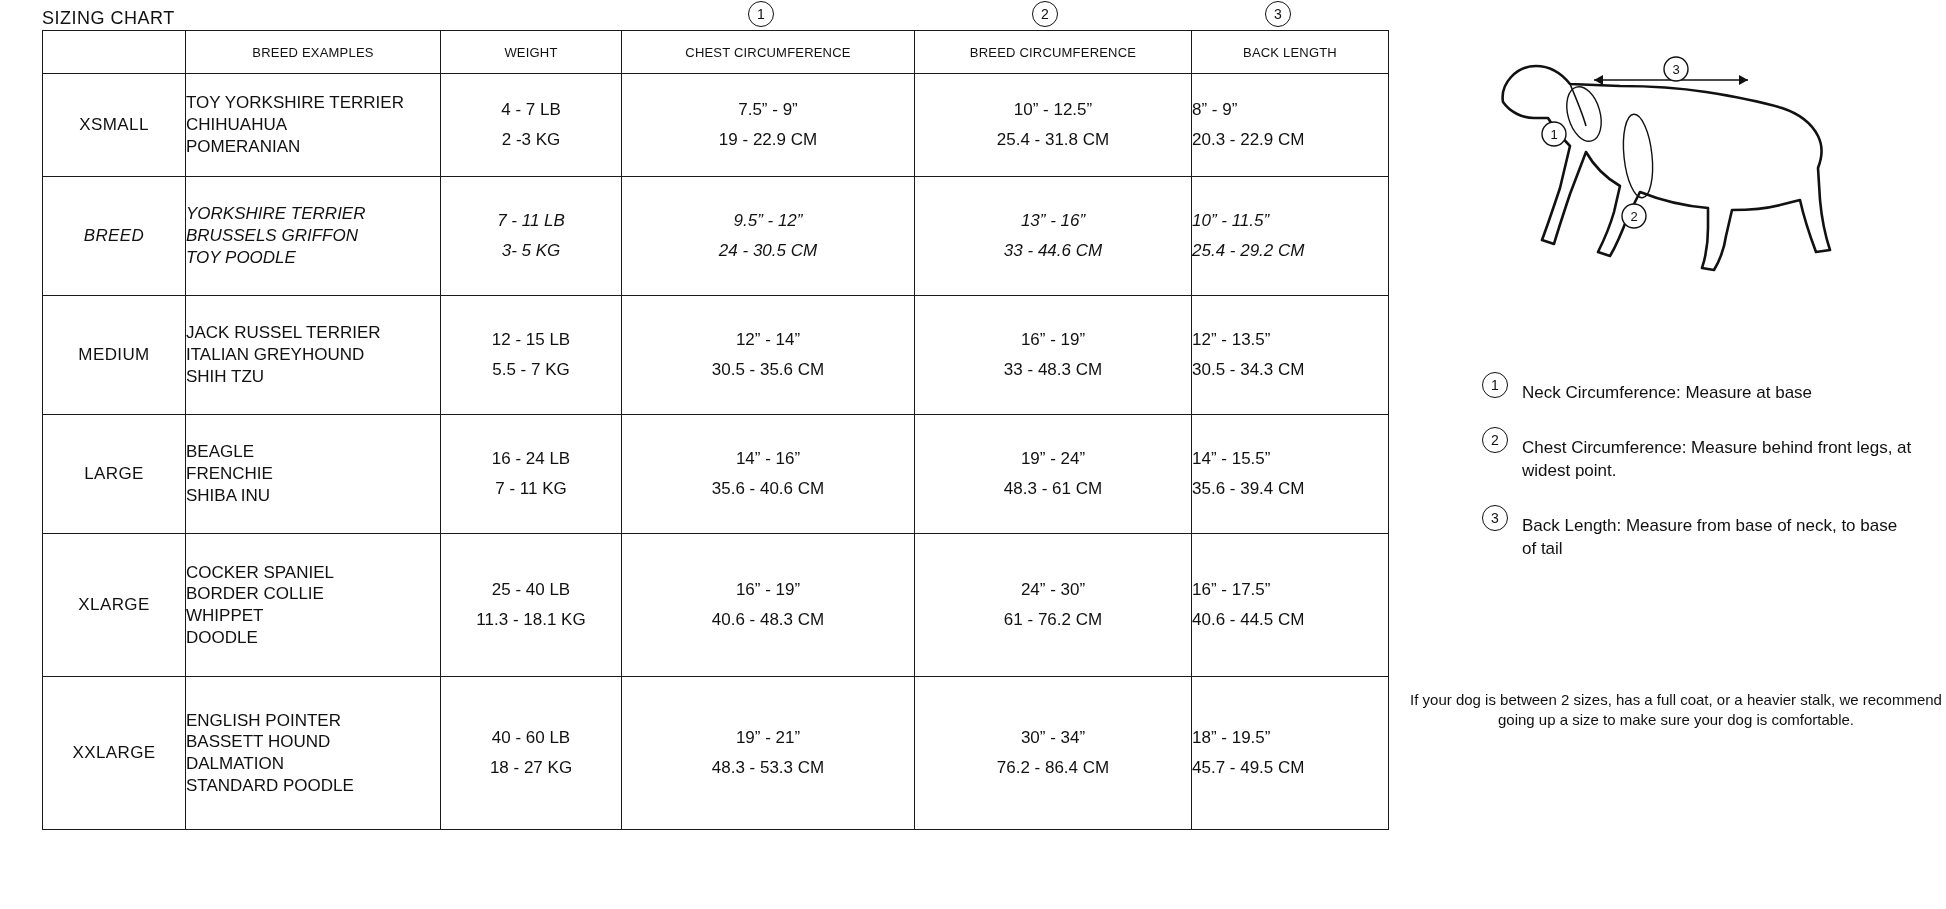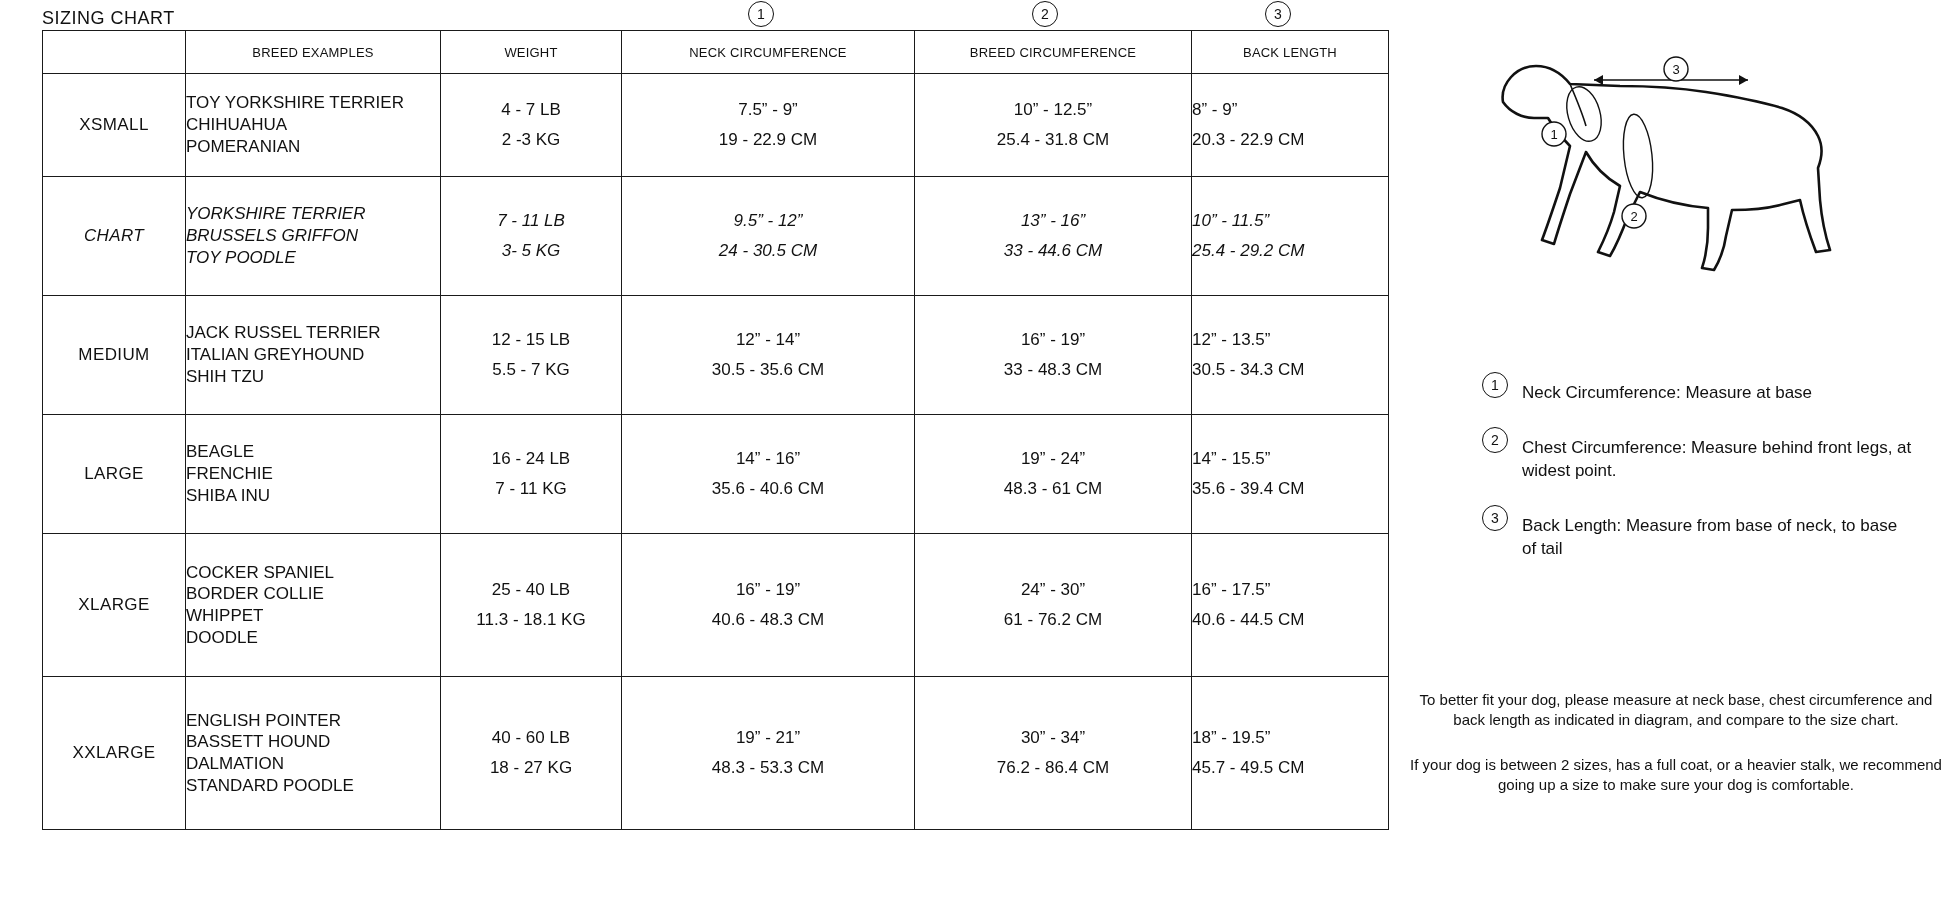--- a/index.html
+++ b/index.html
@@ -168,36 +168,36 @@
   <div class="col-badge" style="left:748px; top:1px;">1</div>
   <div class="col-badge" style="left:1032px; top:1px;">2</div>
   <div class="col-badge" style="left:1265px; top:1px;">3</div>
 
   <table class="chart-table">
     <thead>
       <tr>
         <th class="col-size"></th>
         <th class="col-breed">BREED EXAMPLES</th>
         <th class="col-weight">WEIGHT</th>
-        <th class="col-neck">NECK CIRCUMFERENCE</th>
+        <th class="col-neck">CHEST CIRCUMFERENCE</th>
         <th class="col-chest">BREED CIRCUMFERENCE</th>
         <th class="col-back">BACK LENGTH</th>
       </tr>
     </thead>
     <tbody>
       <tr class="row-xsmall">
         <td class="cell-size">XSMALL</td>
         <td class="cell-breed">TOY YORKSHIRE TERRIER<br>CHIHUAHUA<br>POMERANIAN</td>
         <td class="cell-weight">4 - 7 LB<br>2 -3 KG</td>
         <td class="cell-meas">7.5” - 9”<br>19 - 22.9 CM</td>
         <td class="cell-meas">10” - 12.5”<br>25.4 - 31.8 CM</td>
         <td class="cell-back">8” - 9”<br>20.3 - 22.9 CM</td>
       </tr>
       <tr class="row-small">
-        <td class="cell-size">CHART</td>
+        <td class="cell-size">BREED</td>
         <td class="cell-breed">YORKSHIRE TERRIER<br>BRUSSELS GRIFFON<br>TOY POODLE</td>
         <td class="cell-weight">7 - 11 LB<br>3- 5 KG</td>
         <td class="cell-meas">9.5” - 12”<br>24 - 30.5 CM</td>
         <td class="cell-meas">13” - 16”<br>33 - 44.6 CM</td>
         <td class="cell-back">10” - 11.5”<br>25.4 - 29.2 CM</td>
       </tr>
       <tr class="row-medium">
         <td class="cell-size">MEDIUM</td>
         <td class="cell-breed">JACK RUSSEL TERRIER<br>ITALIAN GREYHOUND<br>SHIH TZU</td>
         <td class="cell-weight">12 - 15 LB<br>5.5 - 7 KG</td>
@@ -276,17 +276,16 @@
       <div class="legend-badge">2</div>
       <div class="legend-text">Chest Circumference: Measure behind front legs, at widest point.</div>
     </div>
     <div class="legend-row">
       <div class="legend-badge">3</div>
       <div class="legend-text">Back Length: Measure from base of neck, to base of tail</div>
     </div>
   </div>
 
   <div class="notes">
-    <p class="note-p">To better fit your dog, please measure at neck base, chest circumference and back length as indicated in diagram, and compare to the size chart.</p>
     <p class="note-p">If your dog is between 2 sizes, has a full coat, or a heavier stalk, we recommend going up a size to make sure your dog is comfortable.</p>
   </div>
 
 </div>
 
 </body></html>

